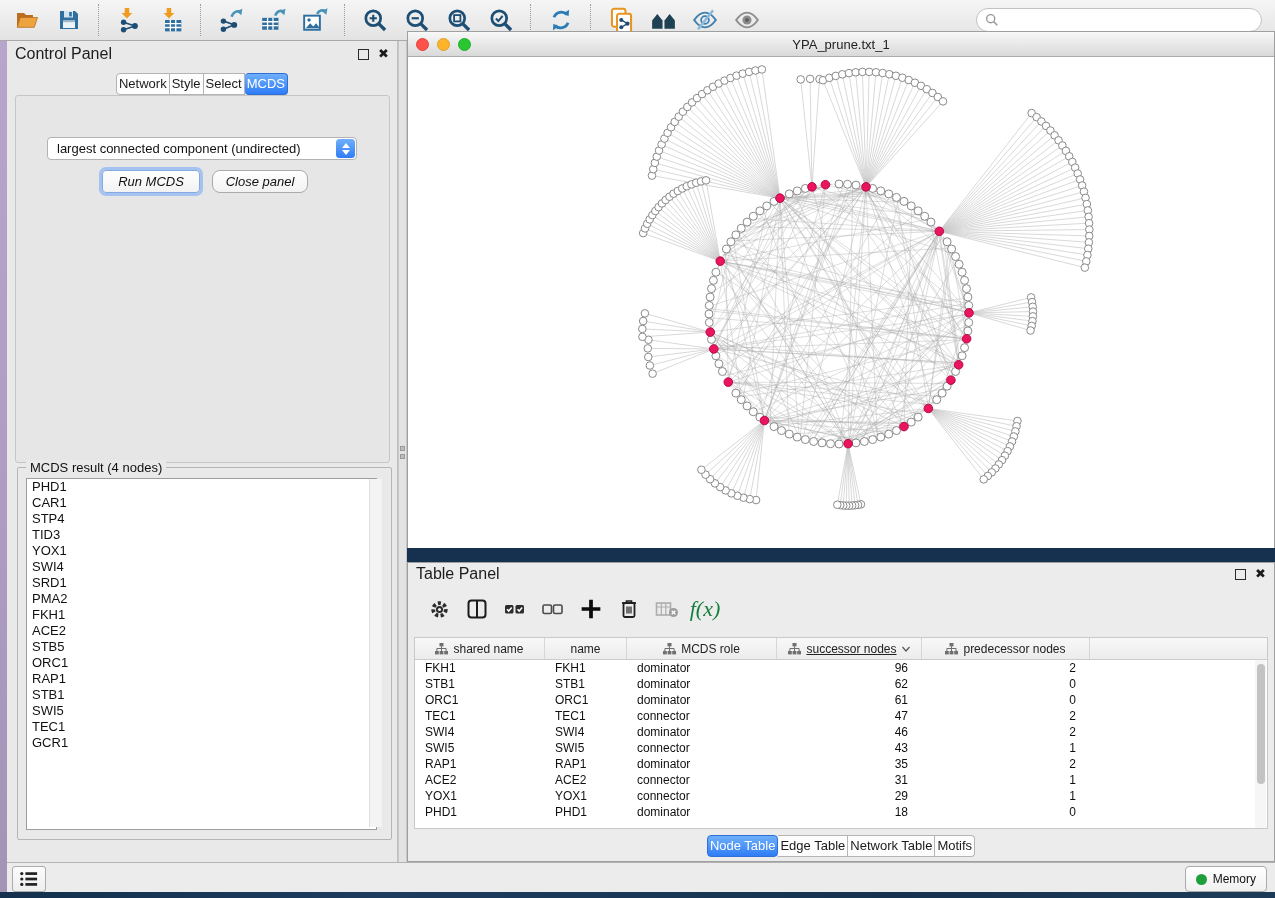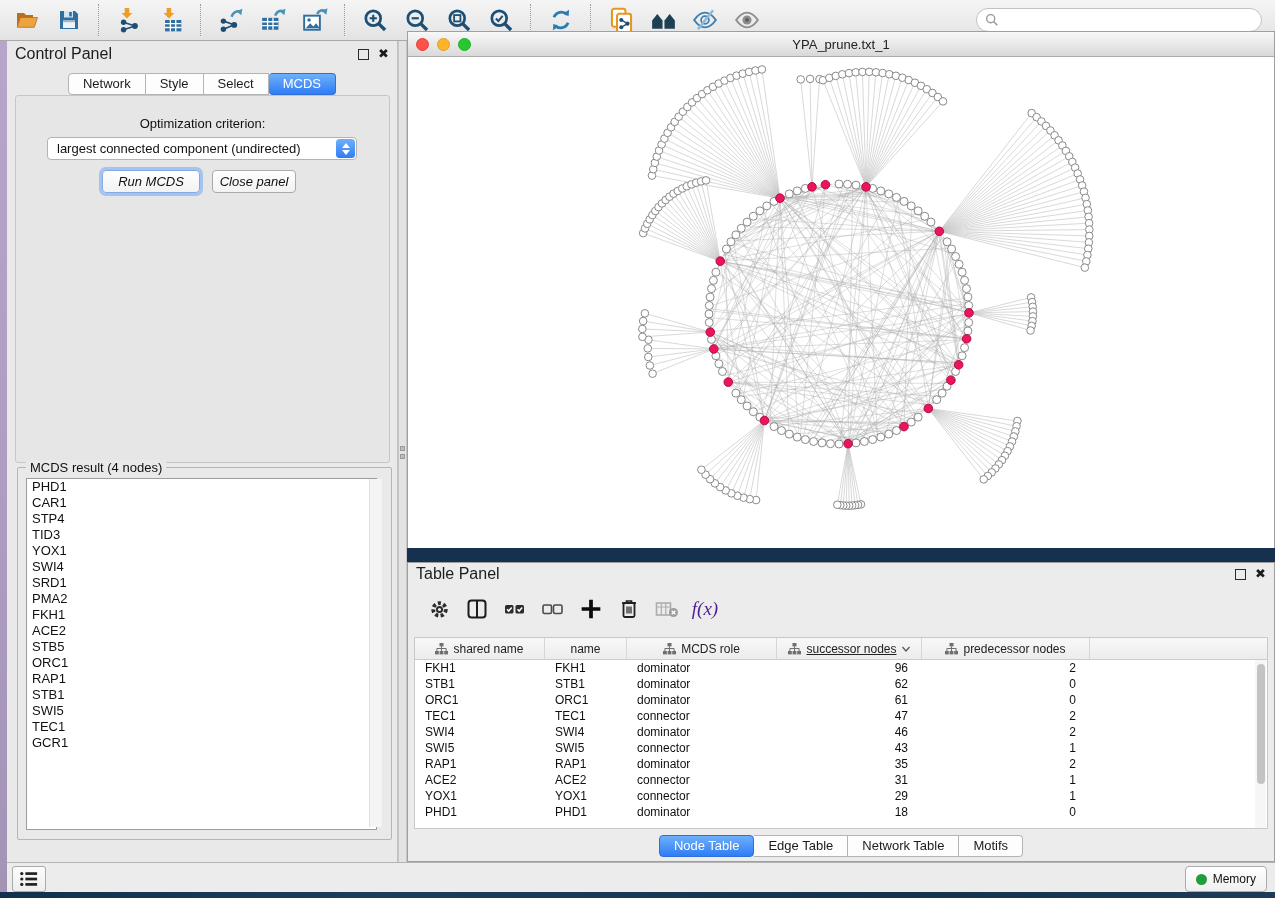--- a/index.html
+++ b/index.html
@@ -25,40 +25,40 @@
     background:linear-gradient(90deg,#14304e,#1d3c5e 30%,#16324f 70%,#1d3a58);}
   
   #control-panel{left:7px;top:41px;width:391px;height:821px;background:#e9e9e9;
     border-right:1px solid #c0c0c0;box-sizing:border-box;}
   .panel-titlebar{height:26px;display:flex;align-items:center;padding:0 8px;}
   .panel-title{font-size:16px;color:#1d1d1d;}
   .win-btns{margin-left:auto;display:flex;align-items:center;gap:9px;}
   .float-btn{width:9px;height:9px;border:1.6px solid #2b2b2b;display:inline-block;background:transparent;}
   .close-btn{font-size:13px;font-weight:bold;color:#1b1b1b;line-height:10px;}
   #cp-tabs{position:absolute;left:0;top:32px;width:100%;display:flex;justify-content:center;}
-  .tab{height:20px;line-height:20px;padding:0 14px;font-size:13px;background:#fdfdfd;color:#1b1b1b;
+  .tab{height:20px;line-height:20px;padding:0 2px;font-size:13px;background:#fdfdfd;color:#1b1b1b;
     border:1px solid #b4b4b4;border-left:none;}
   .tab:first-child{border-left:1px solid #b4b4b4;border-radius:4px 0 0 4px;}
   .tab:last-child{border-radius:0 4px 4px 0;}
   .tab.active{background:linear-gradient(#6fb0fb,#2f7cf6);color:#fff;border-color:#2f6fd8;border-radius:4px;}
   #cp-box{position:absolute;left:8px;top:54px;width:373px;height:366px;background:#e6e6e6;
     border:1px solid #c6c6c6;border-radius:3px;}
   #opt-label{position:absolute;left:0;top:20px;width:100%;text-align:center;font-size:13px;color:#111;}
   #opt-select{position:absolute;left:31px;top:41px;width:310px;height:23px;background:#fff;
     border:1px solid #b3b3b3;border-radius:4px;display:flex;align-items:center;box-sizing:border-box;}
   #opt-select .sel-text{font-size:13px;padding-left:9px;color:#111;flex:1;white-space:nowrap;}
   .stepper{width:19px;height:19px;margin-right:1px;border-radius:3.5px;
     background:linear-gradient(#6fb0fb,#2f7cf6);display:flex;flex-direction:column;
     align-items:center;justify-content:center;gap:2px;}
   .btn{height:23px;background:linear-gradient(#ffffff,#f2f2f2);border:1px solid #ababab;border-radius:4px;
     font-size:13px;color:#111;display:inline-flex;align-items:center;justify-content:center;
     font-family:"Liberation Sans","DejaVu Sans",sans-serif;font-style:italic;}
   #run-btn{position:absolute;left:86px;top:74px;width:98px;border-color:#85aae0;
     box-shadow:0 0 0 3px rgba(110,165,250,.55);}
-  #closepanel-btn{position:absolute;left:196px;top:74px;width:84px;}
+  #closepanel-btn{position:absolute;left:196px;top:74px;width:96px;border-radius:8px;}
   #mcds-group{position:absolute;left:10px;top:426px;width:373px;height:371px;
     border:1px solid #b5b5b5;border-radius:2px;}
   #mcds-legend{position:absolute;left:8px;top:-8px;background:#e9e9e9;padding:0 4px;font-size:13px;color:#111;}
   #mcds-list{position:absolute;left:8px;top:10px;width:349px;height:350px;background:#fff;
     border:1px solid #9d9d9d;overflow:hidden;}
   .mcds-item{font-size:13px;line-height:16px;padding-left:5px;color:#111;}
   #mcds-scroll{position:absolute;right:9px;top:11px;width:12px;height:348px;background:#f4f4f4;
     border-left:1px solid #e0e0e0;}
   
   #v-splitter{left:398px;top:41px;width:9px;height:821px;background:#e3e3e3;
@@ -74,21 +74,21 @@
   .light.yellow{background:#fdb32a;border:1px solid #e0a024;}
   .light.green{background:#28c732;border:1px solid #1fae2a;}
   #net-title{position:absolute;left:0;width:100%;text-align:center;font-size:13px;color:#222;}
   #graph-wrap{width:866px;height:491px;background:#fff;}
   
   #table-panel{left:407px;top:562px;width:868px;height:300px;background:#ececec;
     border:1px solid #9f9f9f;box-sizing:border-box;}
   #tp-toolbar{position:absolute;left:0;top:22px;width:100%;height:48px;display:flex;align-items:center;
     padding-left:14px;box-sizing:border-box;background:#ececec;}
   .tpicon{width:34px;height:30px;display:inline-flex;align-items:center;justify-content:center;margin-right:4px;}
-  .fx{font-family:"Liberation Serif","DejaVu Serif",serif;font-style:italic;font-size:19px;color:#4c1d95;}
+  .fx{font-family:"Liberation Serif","DejaVu Serif",serif;font-style:italic;font-size:22px;color:#15803d;}
   #table-box{position:absolute;left:6px;top:74px;width:854px;height:192px;background:#fff;
     border:1px solid #c9c9c9;box-sizing:border-box;}
   #thead{display:flex;height:21px;background:linear-gradient(#f8f8f8,#ececec);
     border-bottom:1px solid #cccccc;}
   .th{display:flex;align-items:center;justify-content:center;font-size:12px;color:#222;
     border-right:1px solid #d6d6d6;gap:5px;box-sizing:border-box;}
   .tr{display:flex;height:16px;align-items:center;}
   .td{font-size:12px;color:#101010;box-sizing:border-box;white-space:nowrap;overflow:hidden;}
   .td.left{padding-left:10px;text-align:left;}
   .td.num{padding-right:14px;text-align:right;}
@@ -264,21 +264,20 @@
       <span class="close-btn">✖</span>
     </span>
   </div>
   <div id="cp-tabs">
       <div class="tab">Network</div>
       <div class="tab">Style</div>
       <div class="tab">Select</div>
       <div class="tab active">MCDS</div>
     </div>
   <div id="cp-box">
-    <div id="opt-label">Optimization criterion:</div>
     <div id="opt-select">
       <span class="sel-text">largest connected component (undirected)</span>
       <span class="stepper">
         <svg width="8" height="5" viewBox="0 0 8 5">
             <path d="M0 5L4 0l4 5z" fill="#fff"></path>
           </svg>
         <svg width="8" height="5" viewBox="0 0 8 5">
             <path d="M0 0l4 5 4-5z" fill="#fff"></path>
           </svg>
       </span>

